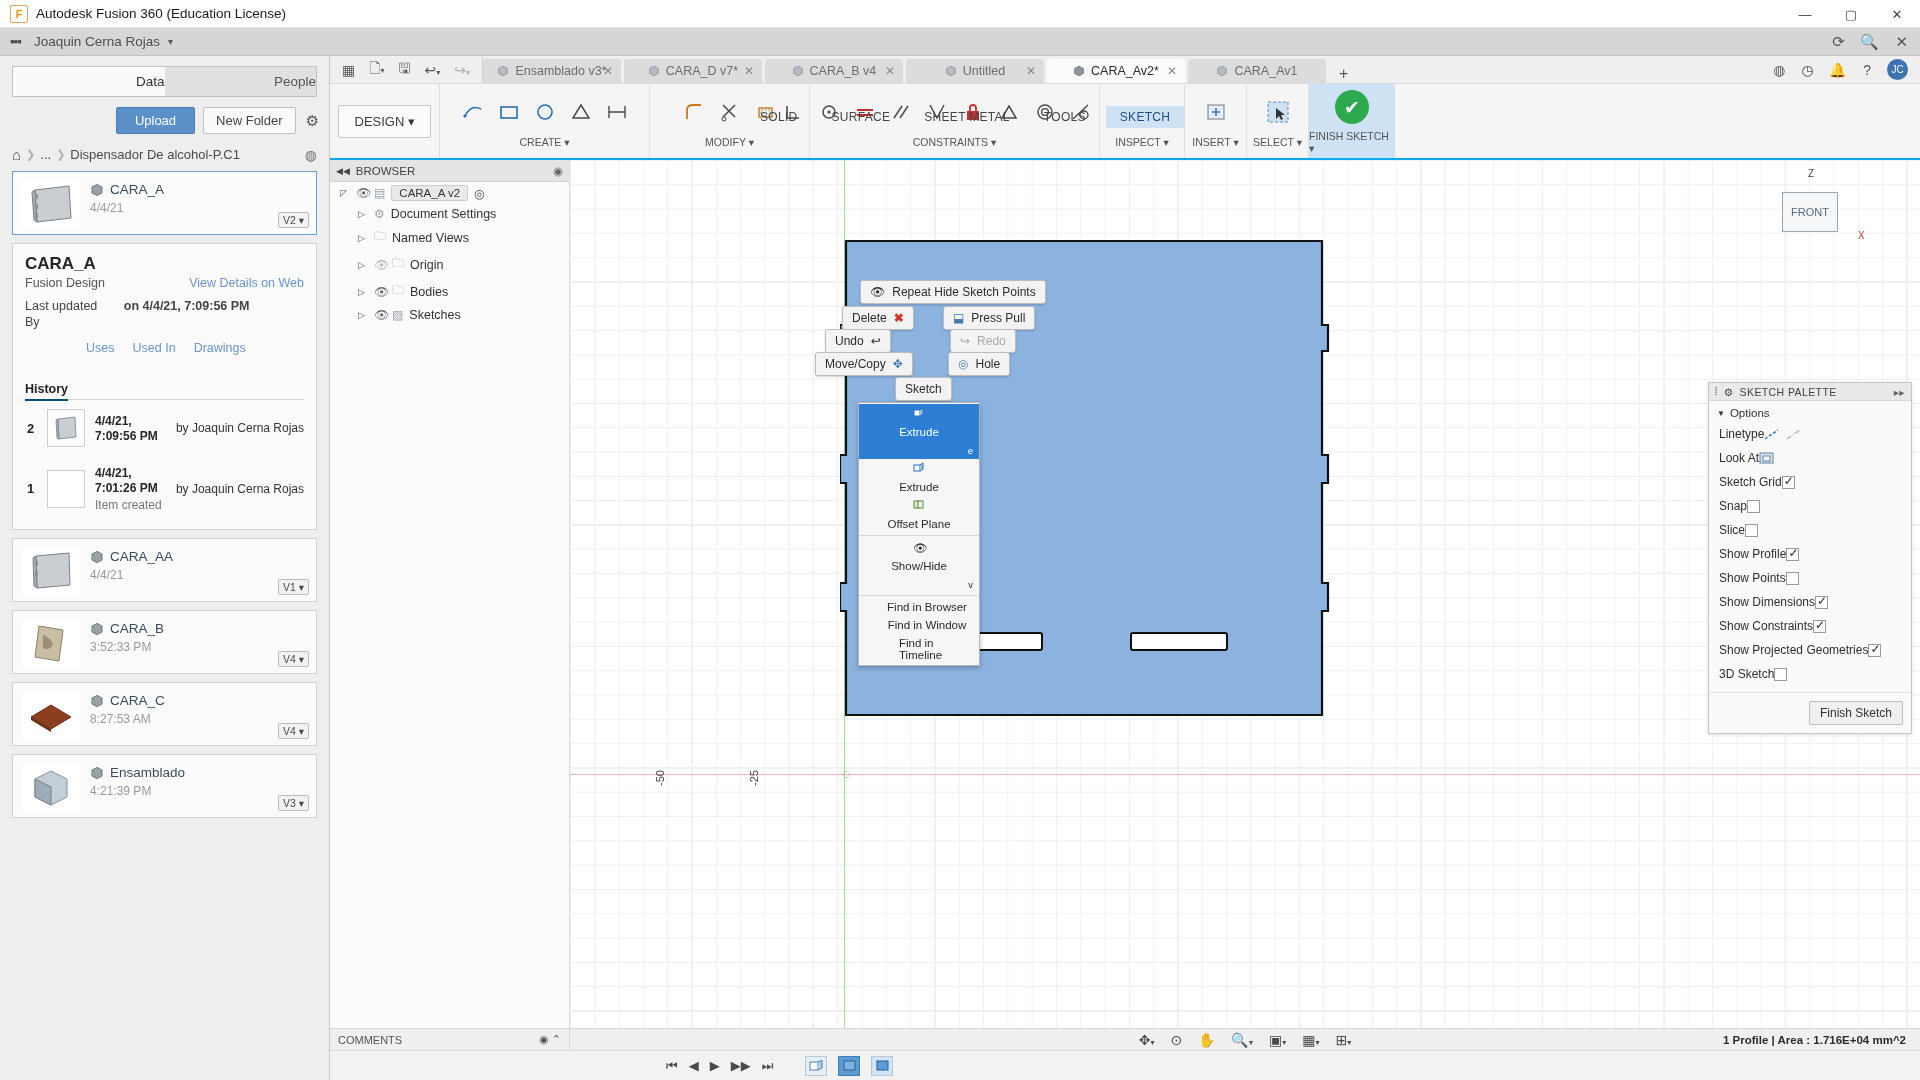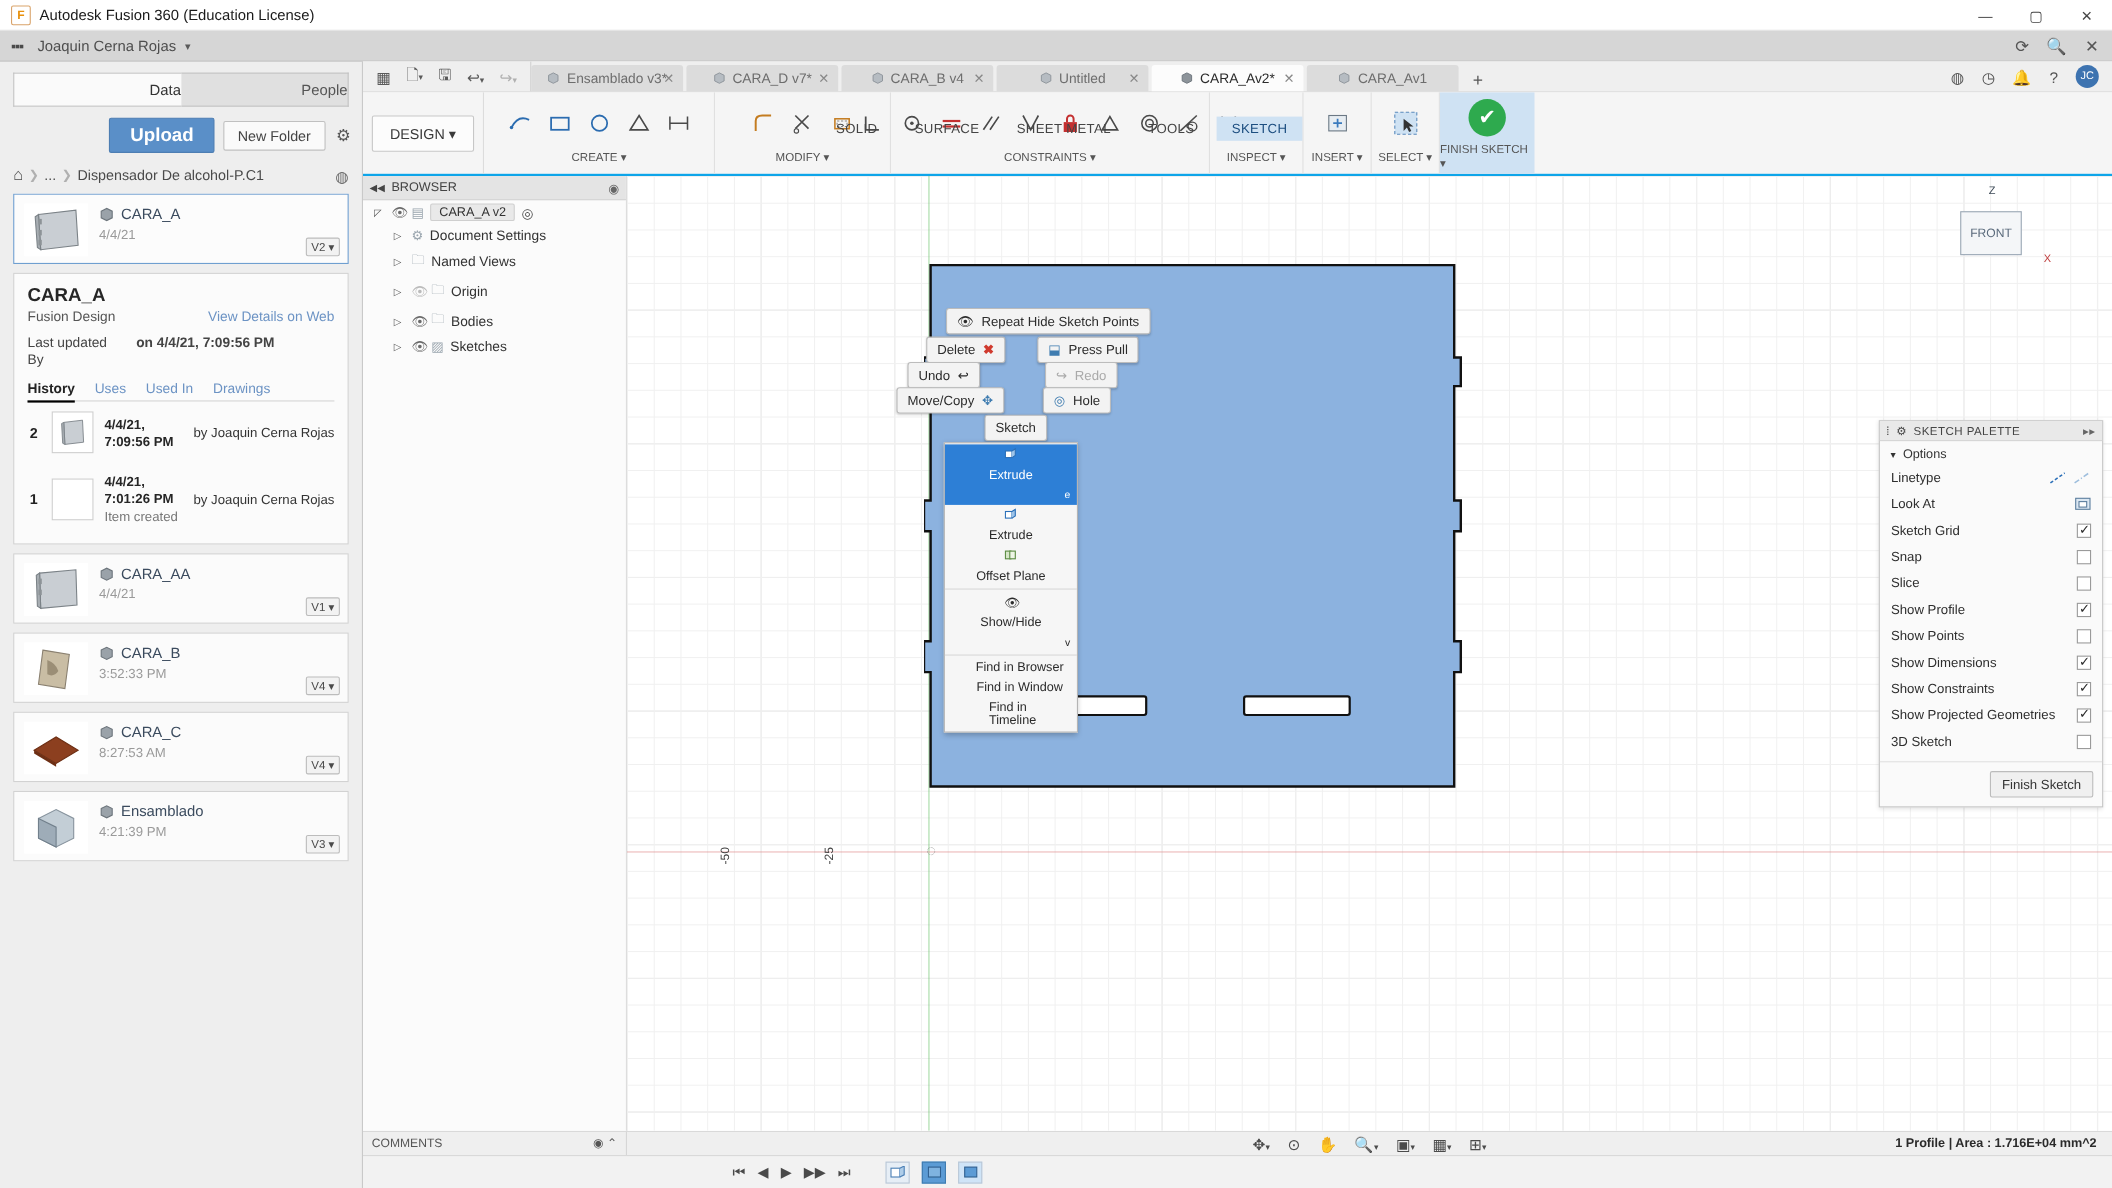--- a/index.html
+++ b/index.html
@@ -35,21 +35,21 @@
   .datapanel { width:330px; background:#eeeeee; border-right:1px solid #c9c9c9;
     display:flex; flex-direction:column; }
   .dp-tabs { display:flex; margin:10px 12px 0 12px; }
   .dp-tab { flex:1; text-align:right; padding:7px 0; font-size:13.5px;
     border:1px solid #c3c3c3; background:#e0e0e0; color:#555; }
   .dp-tab.active { background:#fafafa; color:#333; border-right:none; }
   .dp-tab:last-child { border-left:none; }
   .dp-actions { display:flex; align-items:center; justify-content:flex-end; gap:8px;
     padding:10px 10px 8px 0; }
   .btn-upload { background:#5a8fc8; color:#fff; border:1px solid #4d7eb3;
-    padding:5px 18px; font-size:17px; border-radius:2px;font-weight:bold; }
+    padding:5px 18px; font-size:13px; border-radius:2px; }
   .btn-newfolder { background:#fafafa; color:#444; border:1px solid #c0c0c0;
     padding:5px 12px; font-size:13px; border-radius:2px; }
   .dp-gear { color:#555; font-size:15px; margin-left:2px; }
   .breadcrumb { display:flex; align-items:center; gap:5px; padding:4px 10px 8px 12px;
     font-size:13px; color:#4a4a4a; position:relative; }
   .bc-sep { color:#b0b0b0; font-size:11px; }
   .bc-globe { position:absolute; right:12px; color:#6b6b6b; font-size:14px; }
 
   .dp-scroll { flex:1; overflow:hidden; }
   .file-card { background:#fbfbfb; border:1px solid #d2d2d2; margin:0 12px 8px 12px;
@@ -70,22 +70,22 @@
   .det-sub { display:flex; justify-content:space-between; align-items:baseline;
     margin-top:2px; }
   .det-type { font-size:12.5px; color:#555; }
   .det-link { font-size:12.5px; color:#6c93c4; }
   .det-updated { font-size:12.5px; color:#444; margin-top:9px; }
   .det-updated b { font-weight:bold;margin-left:23px; }
   .det-by { font-size:12.5px; color:#444; margin-top:2px; }
   .det-tabs { display:flex; gap:18px; margin-top:12px; border-bottom:1px solid #d5d5d5;
     padding-bottom:4px; font-size:12.5px; }
   .det-tab { color:#6c93c4; }
-  .det-tab.active { color:#222; font-weight:bold; border-bottom:2px solid #000000;
-    padding-bottom:3px; margin-bottom:-6px; }
+  .det-tab.active { color:#222; font-weight:bold; border-bottom:2px solid #0c4a6e;
+    padding-bottom:3px; margin-bottom:-6px;margin-top:41px; }
   .hist-row { display:flex; align-items:center; gap:10px; padding:9px 0 9px 2px; }
   .hist-num { font-size:13px; font-weight:bold; color:#222; width:10px; }
   .hist-thumb { width:38px; height:38px; border:1px solid #cfcfcf; background:#fff;
     display:flex; align-items:center; justify-content:center; flex:none; }
   .hist-meta { flex:1; }
   .hist-date { font-size:12px; font-weight:bold; color:#262626; }
   .hist-note { font-size:12px; color:#777; margin-top:3px; }
   .hist-by { font-size:12px; color:#333; }
 
   
@@ -189,21 +189,21 @@
   
   .palette { position:absolute; right:8px; top:222px; width:204px;
     background:#fafafa; border:1px solid #c6c6c6; box-shadow:0 1px 4px rgba(0,0,0,.12);
     font-size:12px; color:#333; }
   .pal-head { height:18px; background:#e9e9e9; display:flex; align-items:center;
     gap:6px; padding:0 6px; font-size:10.5px; color:#444; letter-spacing:.4px;
     border-bottom:1px solid #d6d6d6; }
   .pal-head .pin { margin-left:auto; color:#666; }
   .pal-section { padding:6px 8px 3px 8px; font-size:11.5px; color:#333;
     display:flex; align-items:center; gap:5px; }
-  .pal-row { display:flex; align-items:center; justify-content:space-between;
+  .pal-row { display:flex; align-items:center; 
     padding:4px 10px 4px 10px; height:24px; }
   .pal-label { font-size:12px; color:#2e2e2e; }
   .cbox { width:13px; height:13px; border:1px solid #9a9a9a; background:#fff;
     display:inline-block; position:relative; }
   .cbox.on::after { content:"✓"; position:absolute; left:1px; top:-3px;
     font-size:12px; color:#2a2a2a; }
   .pal-foot { display:flex; justify-content:flex-end; padding:8px 8px 8px 0;
     border-top:1px solid #e2e2e2; margin-top:6px; }
   .pal-finish { border:1px solid #bcbcbc; background:#f0f0f0; font-size:12px;
     padding:4px 10px; color:#333; border-radius:2px; }

